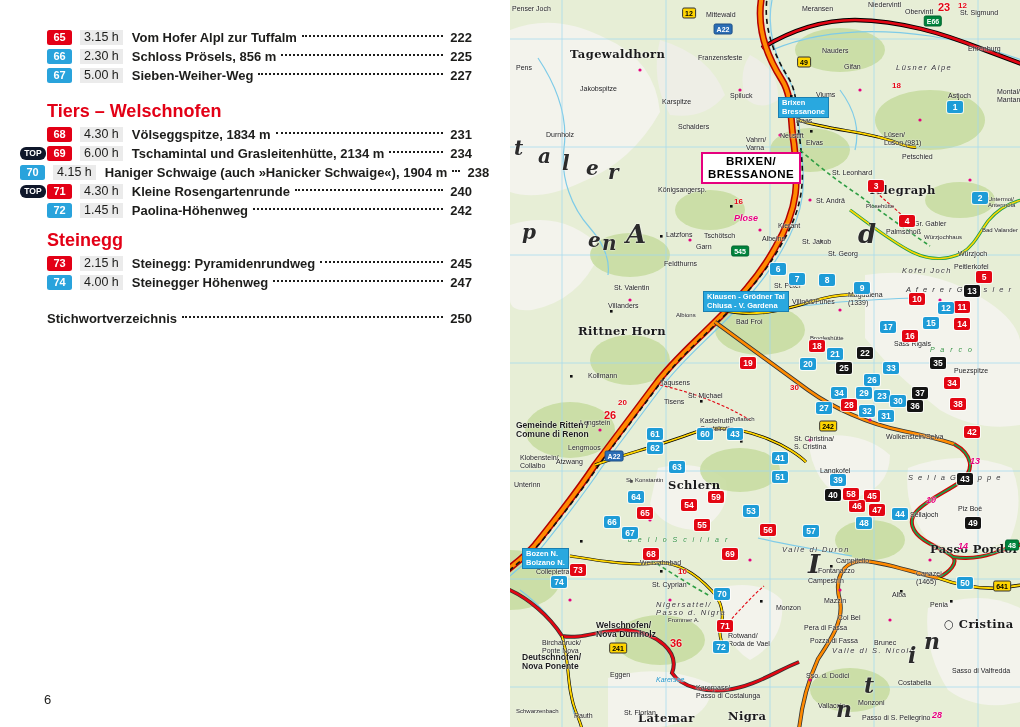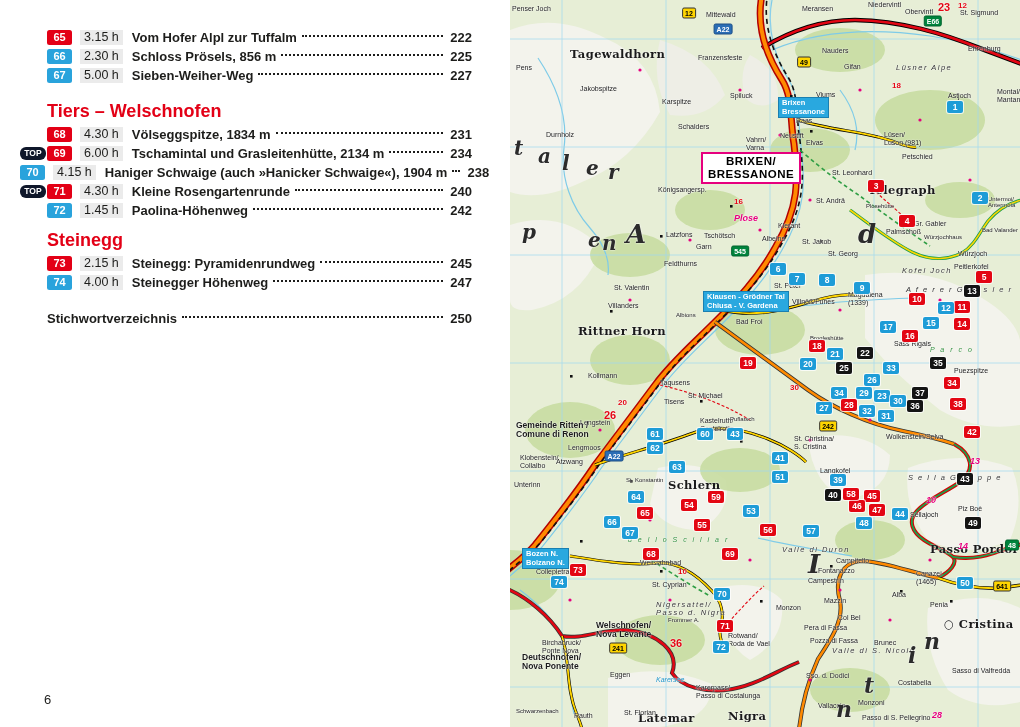--- a/index.html
+++ b/index.html
@@ -436,21 +436,21 @@
         <div class="mlabel pl" style="left: 308px; top: 702px;">Vallaccia</div>
         <div class="mlabel pl" style="left: 352px; top: 714px;">Passo di S. Pellegrino</div>
         <div class="mlabel pl" style="left: 442px; top: 667px;">Sasso di Valfredda</div>
         <div class="mlabel pk" style="left: 434px; top: 618px;">○ Cristina</div>
         <div class="mlabel pk" style="left: 218px; top: 710px;">Nigra</div>
         <div class="mlabel pk" style="left: 128px; top: 712px;">Latemar</div>
         <div class="mlabel wt" style="left: 146px; top: 676px;">Karersee</div>
         <div class="mlabel pl" style="left: 186px; top: 684px;">Karerpass/
 Passo di Costalunga</div>
         <div class="mlabel pl2" style="left: 86px; top: 621px;">Welschnofen/
-Nova Levante</div>
+Nova Durnholz</div>
         <div class="mlabel pl" style="left: 100px; top: 671px;">Eggen</div>
         <div class="mlabel pl" style="left: 114px; top: 709px;">St. Florian</div>
         <div class="mlabel pl" style="left: 64px; top: 712px;">Rauth</div>
         <div class="mlabel tn" style="left: 6px; top: 708px;">Schwarzenbach</div>
         <div class="mlabel pl2" style="left: 12px; top: 653px;">Deutschnofen/
 Nova Ponente</div>
         <div class="mlabel pl" style="left: 32px; top: 639px;">Birchabruck/
 Ponte Nova</div>
         <div class="mlabel pl" style="left: 26px; top: 560px;">Steinegg/
 Collepietra</div>

